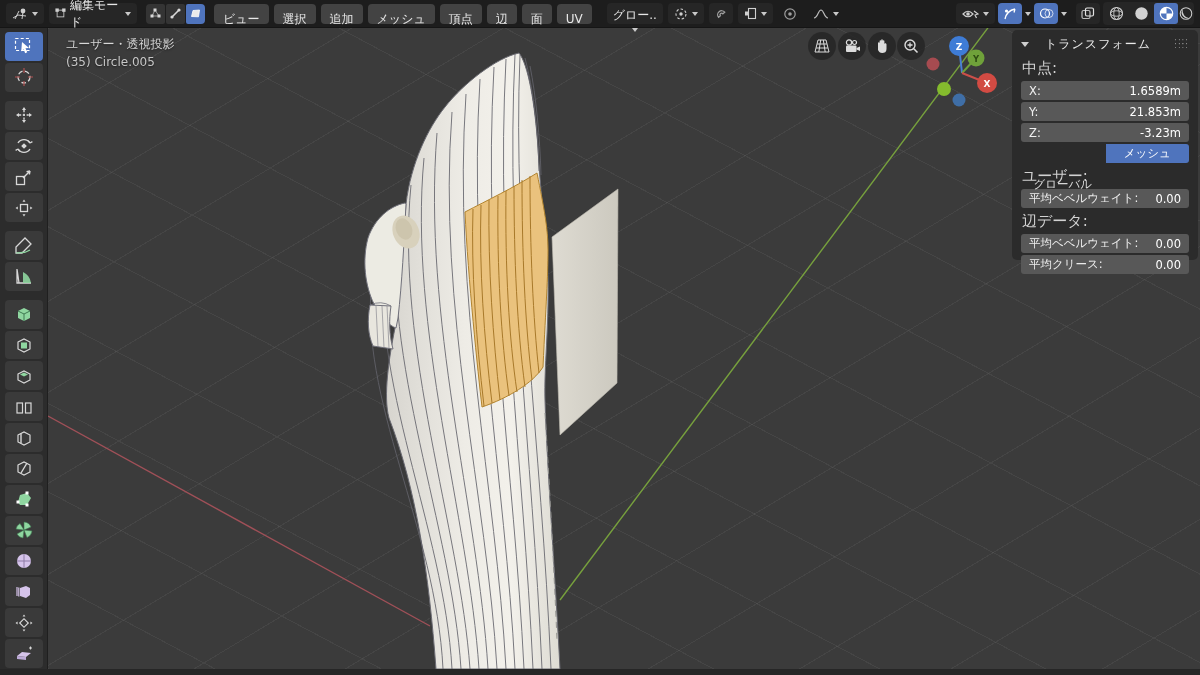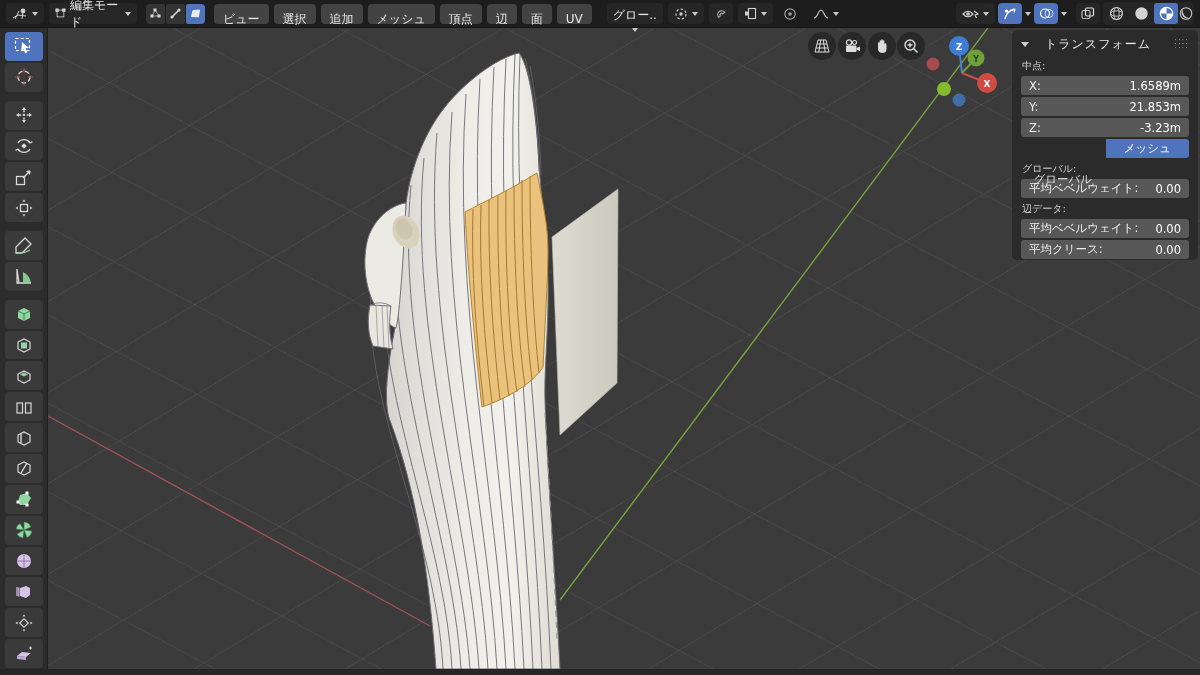--- a/index.html
+++ b/index.html
@@ -53,21 +53,21 @@
            display:flex;align-items:center;justify-content:center;top:4px;}
 
   
   .npanel{position:absolute;left:964px;top:2px;width:186px;height:230px;background:rgba(43,43,43,.96);
           border-radius:5px;padding:5px 9px 8px 9px;z-index:10;}
   .np-header{display:flex;align-items:center;gap:16px;height:18px;margin-bottom:6px;}
   .np-tri{width:0;height:0;border-left:4px solid transparent;border-right:4px solid transparent;
           border-top:5px solid #cfcfcf;}
   .np-title{font-size:12px;color:#eaeaea;letter-spacing:1px;}
   .np-grip{margin-left:auto;color:#8d8d8d;font-size:8px;line-height:4px;letter-spacing:1px;}
-  .np-label{color:#d2d2d2;font-size:10px;margin:4px 1px 3px 1px;}
+  .np-label{color:#d2d2d2;font-size:15px;margin:4px 1px 3px 1px;}
   .np-field{display:flex;justify-content:space-between;align-items:center;background:#585858;
             border-radius:3px;height:19px;padding:0 8px;margin-bottom:2px;font-size:11.5px;}
   .np-field .fl{color:#efefef;}
   .np-field .fv{color:#ffffff;}
   .np-seg{display:flex;height:19px;margin:2px 0 4px 0;font-size:11.5px;}
   .np-seg .seg{flex:1;display:flex;align-items:center;justify-content:center;background:#3f3f3f;
                color:#dddddd;}
   .np-seg .seg:first-child{border-radius:3px 0 0 3px;border-right:1px solid #2a2a2a;margin-top:40px;}
   .np-seg .seg:last-child{border-radius:0 3px 3px 0;}
   .np-seg .seg.active{background:#4f74bd;color:#fff;}
@@ -443,20 +443,24 @@
         <circle cx="911" cy="72" r="6.5" fill="#3f6ea6"></circle>
         <circle cx="911" cy="18" r="10" fill="#3e7cd6"></circle>
         <circle cx="928" cy="30" r="8.5" fill="#6fa13a"></circle>
         <circle cx="939" cy="55" r="10" fill="#d24b43"></circle>
         <text x="911" y="21.5" font-size="9" font-weight="bold" fill="#fff" text-anchor="middle" font-family="DejaVu Sans,sans-serif">Z</text>
         <text x="928" y="33.5" font-size="8.5" font-weight="bold" fill="#2e4d12" text-anchor="middle" font-family="DejaVu Sans,sans-serif">Y</text>
         <text x="939" y="58.5" font-size="9" font-weight="bold" fill="#fff" text-anchor="middle" font-family="DejaVu Sans,sans-serif">X</text>
       </g>
     </svg>
 
+    <div class="vp-text">
+      <div>ユーザー・透視投影</div>
+      <div class="sub">(35) Circle.005</div>
+    </div>
 
     <div class="nav-btn" style="left:760px;">
       <svg width="16" height="14" viewBox="0 0 16 14">
         <path d="M4 1 L12 1 L15 13 L1 13 Z M6.7 1 L4.8 13 M9.3 1 L11.2 13 M3.2 5 L12.8 5 M2.2 9 L13.8 9" fill="none" stroke="#dcdcdc" stroke-width="1"></path>
       </svg>
     </div>
     <div class="nav-btn" style="left:790px;">
       <svg width="17" height="14" viewBox="0 0 17 14">
         <circle cx="5" cy="3.5" r="2.6" fill="none" stroke="#dcdcdc" stroke-width="1.2"></circle>
         <circle cx="10.5" cy="3.5" r="2" fill="none" stroke="#dcdcdc" stroke-width="1.2"></circle>
@@ -497,21 +501,21 @@
       <div class="np-field">
         <span class="fl">Z:</span>
         <span class="fv">-3.23m</span>
       </div>
 
       <div class="np-seg">
         <div class="seg">グローバル</div>
         <div class="seg active">メッシュ</div>
       </div>
 
-      <div class="np-label">グローバル:</div>
+      <div class="np-label">ユーザー:</div>
       <div class="np-field">
         <span class="fl">平均ベベルウェイト:</span>
         <span class="fv">0.00</span>
       </div>
 
       <div class="np-label">辺データ:</div>
       <div class="np-field">
         <span class="fl">平均ベベルウェイト:</span>
         <span class="fv">0.00</span>
       </div>

